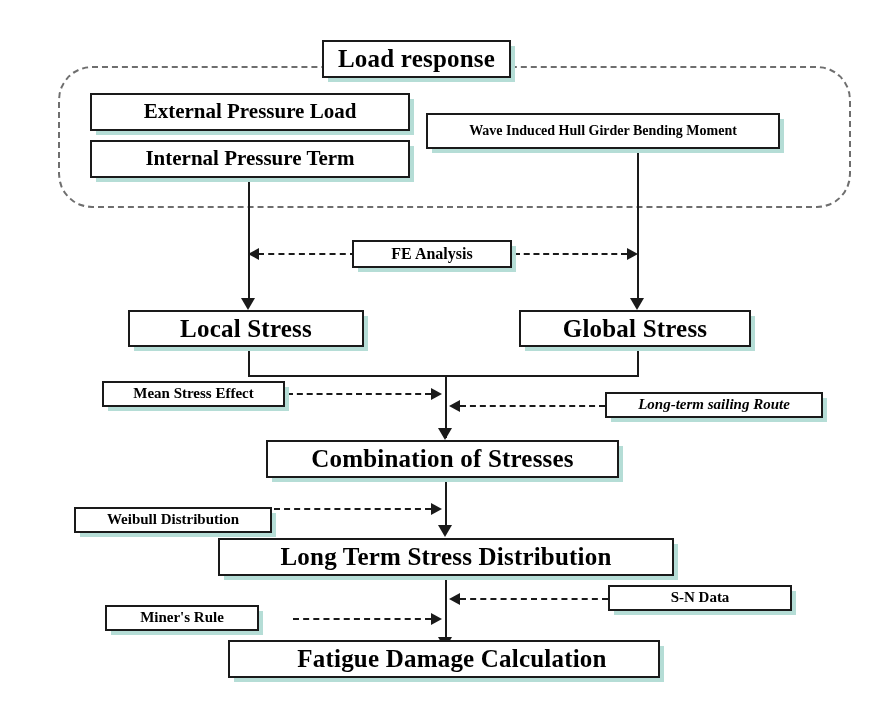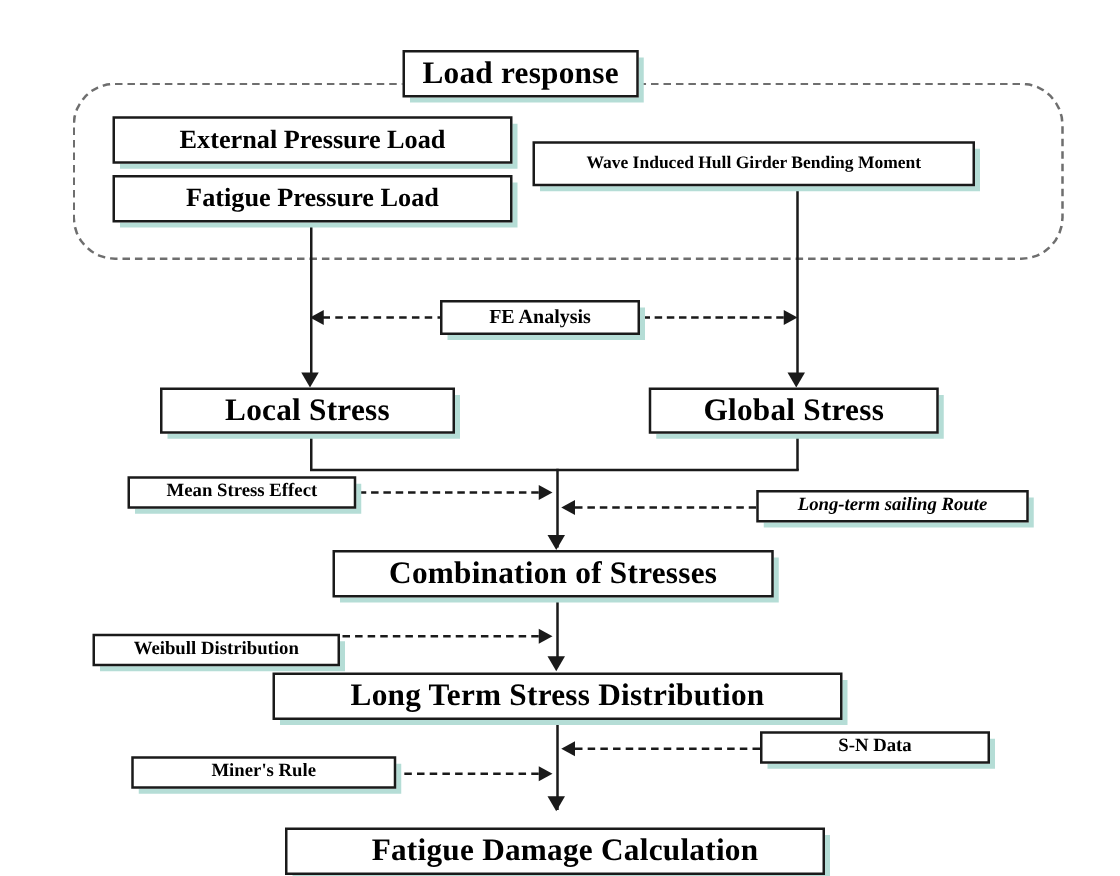--- a/index.html
+++ b/index.html
@@ -97,21 +97,21 @@
 <body>
 
 <div id="canvas">
 
   <div class="group-frame" style="left:58px; top:66px; width:793px; height:142px;"></div>
 
   <div class="node big" style="left:322px; top:40px; width:189px; height:38px;">Load response</div>
 
   <div class="node mid" style="left:90px; top:93px; width:320px; height:38px;">External Pressure Load</div>
 
-  <div class="node mid" style="left:90px; top:140px; width:320px; height:38px;">Fatigue Pressure Load</div>
+  <div class="node mid" style="left:90px; top:140px; width:320px; height:38px;">Internal Pressure Term</div>
 
   <div class="node small" style="left:426px; top:113px; width:354px; height:36px; font-size:14px;">Wave Induced Hull Girder Bending Moment</div>
 
   <div class="vline" style="left:248px; top:178px; height:122px;"></div>
   <div class="arrow-down" style="left:241px; top:298px;"></div>
 
   <div class="vline" style="left:637px; top:149px; height:151px;"></div>
   <div class="arrow-down" style="left:630px; top:298px;"></div>
 
   <div class="dashline" style="left:258px; top:253px; width:98px;"></div>
@@ -152,19 +152,19 @@
 
   <div class="node big" style="left:218px; top:538px; width:456px; height:38px;">Long Term Stress Distribution</div>
 
   <div class="vline" style="left:445px; top:576px; height:72px;"></div>
   <div class="arrow-down" style="left:438px; top:637px;"></div>
 
   <div class="node tiny" style="left:608px; top:585px; width:184px; height:26px; font-size:15px;">S-N Data</div>
   <div class="dashline" style="left:460px; top:598px; width:148px;"></div>
   <div class="arrow-left" style="left:449px; top:593px;"></div>
 
-  <div class="node tiny" style="left:105px; top:605px; width:212px; height:26px; font-size:15px;">Miner's Rule</div>
+  <div class="node tiny" style="left:105px; top:605px; width:154px; height:26px; font-size:15px;">Miner's Rule</div>
   <div class="dashline" style="left:293px; top:618px; width:138px;"></div>
   <div class="arrow-right" style="left:431px; top:613px;"></div>
 
-  <div class="node big" style="left:228px; top:662px; width:432px; height:38px;padding-left:16px;">Fatigue Damage Calculation</div>
+  <div class="node big" style="left:228px; top:640px; width:432px; height:38px;padding-left:16px;">Fatigue Damage Calculation</div>
 
 </div>
 
 </body></html>

